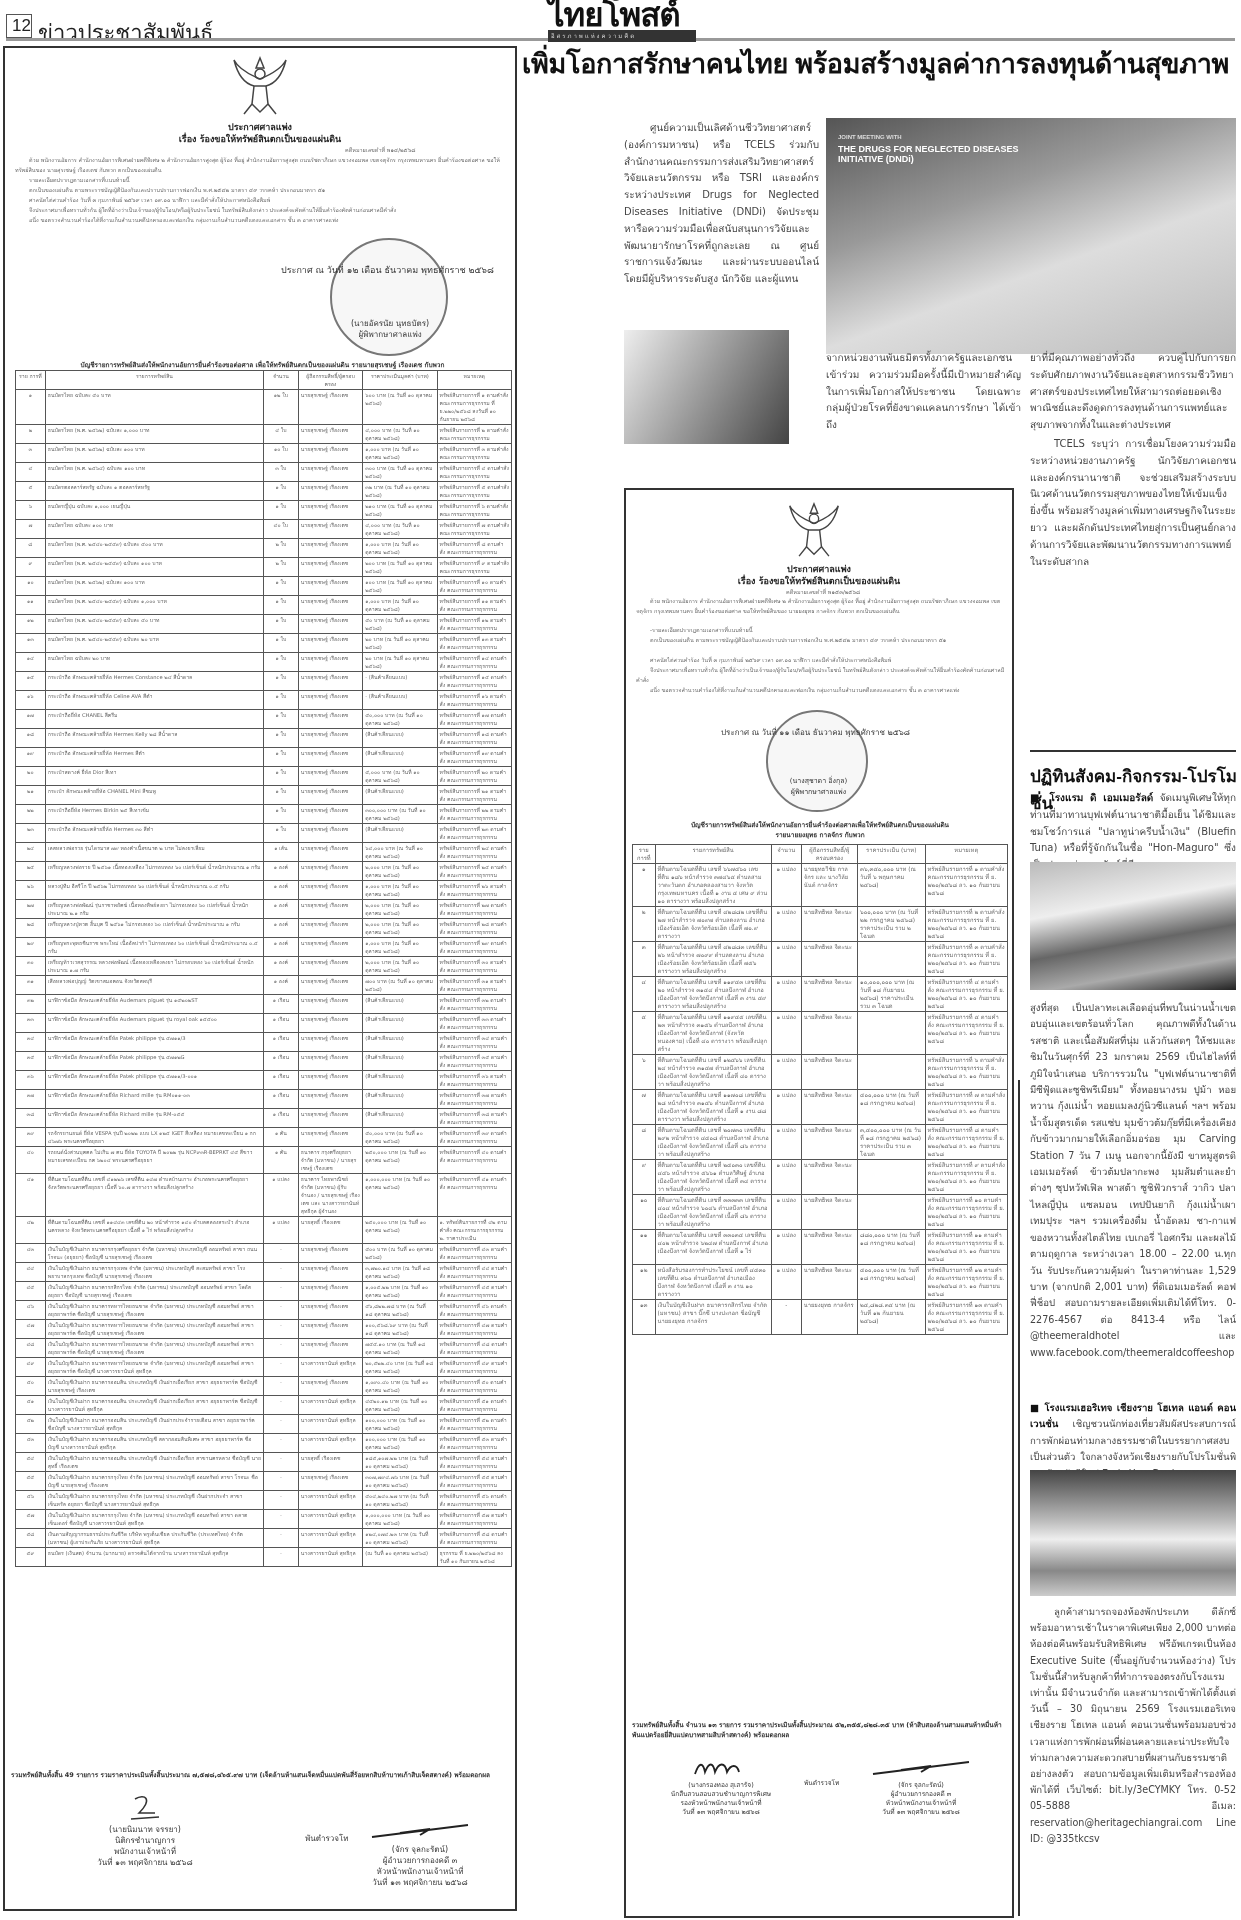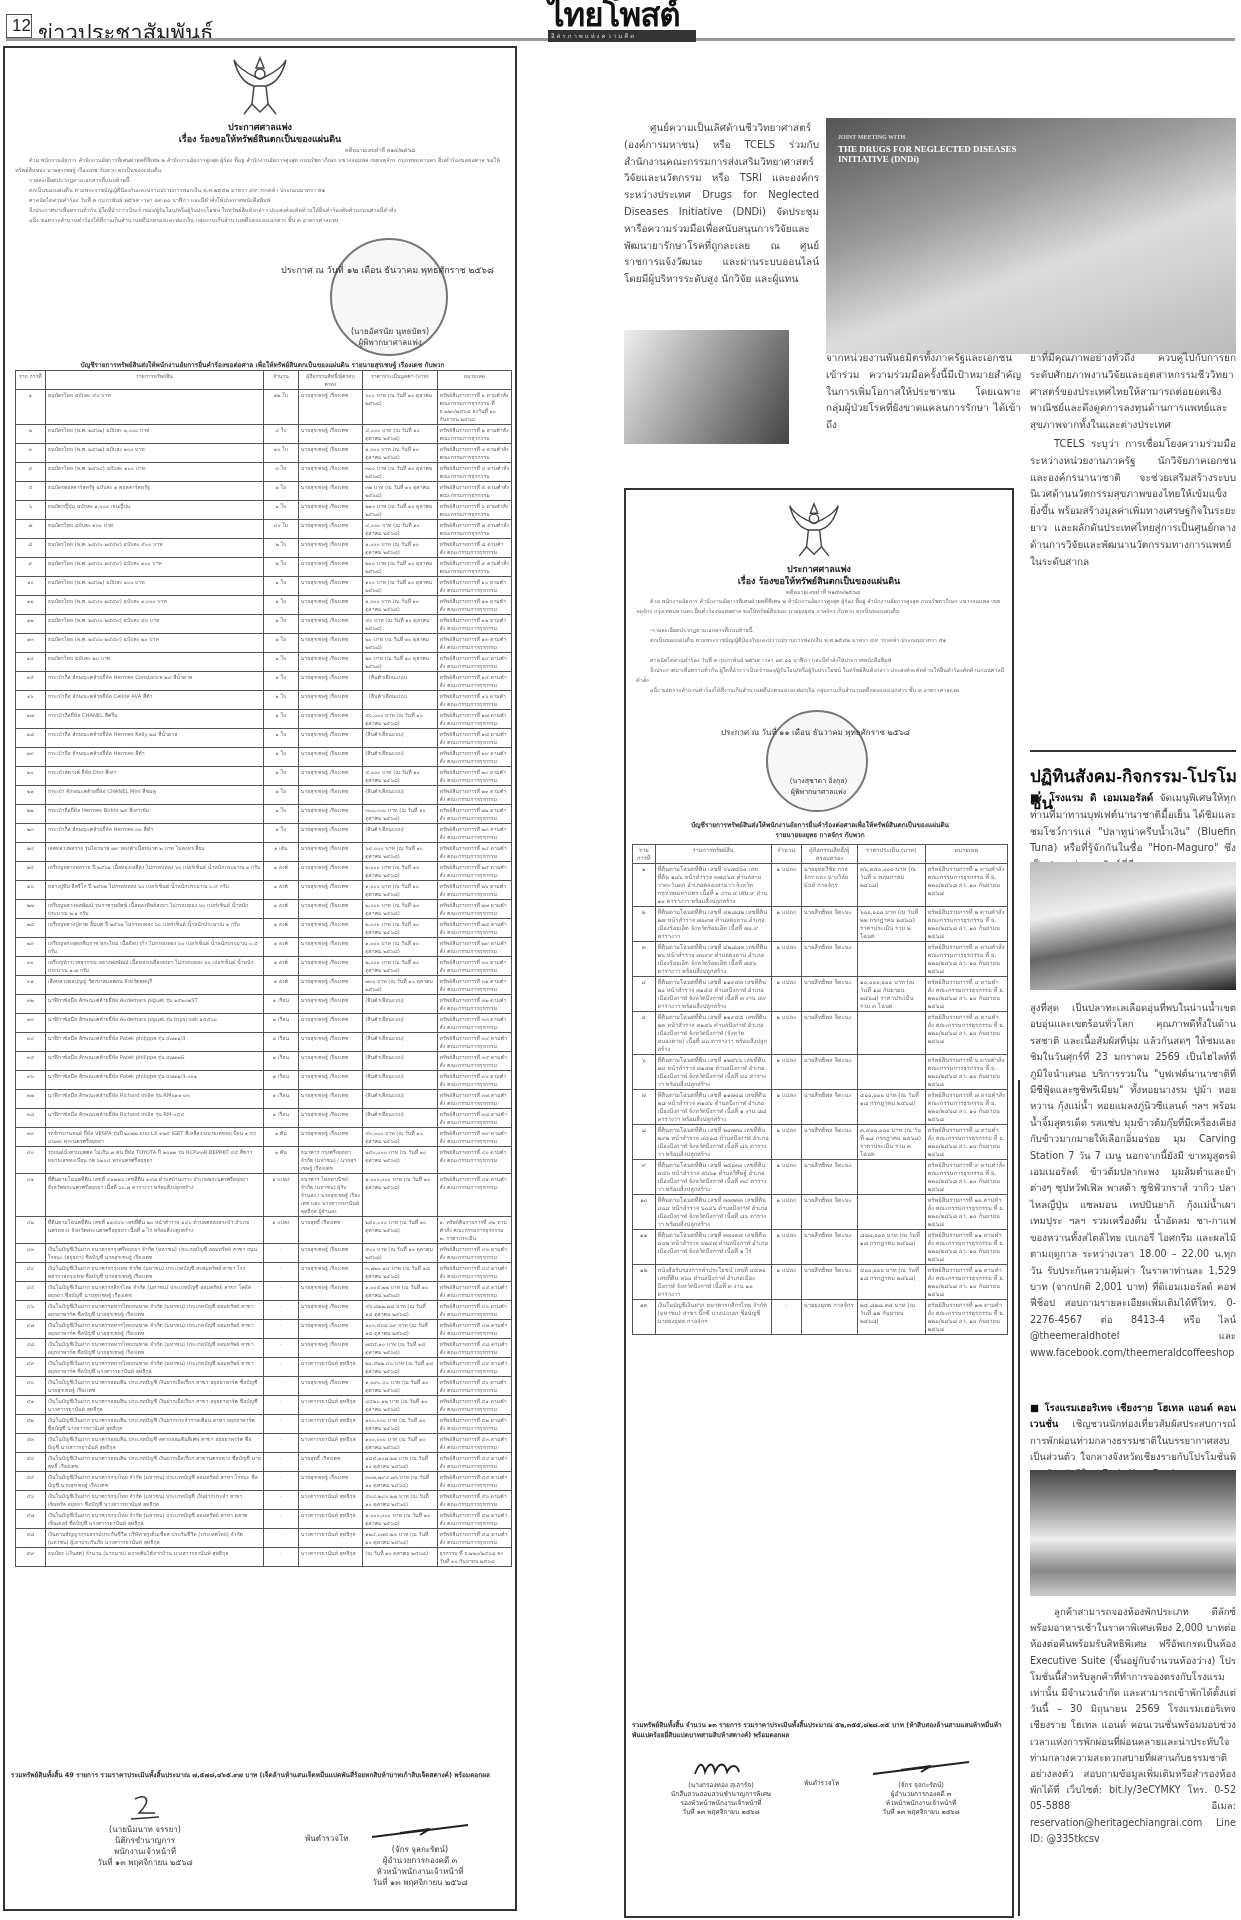--- a/index.html
+++ b/index.html
@@ -21,21 +21,21 @@
 .seal{position:absolute;border:2px solid #777;border-radius:50%;background:rgba(200,200,200,.15)}
 .sig{position:absolute;font-size:8px;color:#333;text-align:center;line-height:11px}
 table.ltab{position:absolute;border-collapse:collapse;font-size:5.2px;color:#666}
 table.ltab td,table.ltab th{border:1px solid #555;padding:1px 2px;vertical-align:top;line-height:8px;font-weight:normal}
 .tcap{position:absolute;text-align:center;font-size:6.5px;font-weight:bold;color:#333}
 .total{position:absolute;font-size:6.5px;font-weight:bold;color:#333}
 
 .headline{position:absolute;left:522px;top:48px;width:715px;font-family:"Liberation Sans",sans-serif;font-weight:bold;font-size:27px;line-height:33px;color:#111;letter-spacing:-0.3px}
 .col{position:absolute;font-size:10px;line-height:16.8px;color:#444;text-align:justify}
 .photo{position:absolute;background:linear-gradient(135deg,#bbb,#eee 40%,#888);overflow:hidden}
-.photo .lbl{position:absolute;color:#fff;font-size:8px;font-weight:bold;font-family:Liberation Serif, serif}
+.photo .lbl{position:absolute;color:#fff;font-size:8px;font-weight:bold;font-family:Liberation Sans, sans-serif}
 .midbox{position:absolute;left:624px;top:488px;width:390px;height:1430px;border:2px solid #333}
 .rcol{position:absolute;left:1030px;width:206px}
 .sechead{position:absolute;left:1030px;top:762px;font-size:17px;font-weight:bold;font-family:"Liberation Sans",sans-serif;color:#111}
 .rule{position:absolute;height:2px;background:#333}
 .bul{font-weight:bold;color:#111}
 </style>
 </head>
 <body>
 
 <div class="hdr">
@@ -65,21 +65,21 @@
   <div class="ctitle" style="top:84px">เรื่อง ร้องขอให้ทรัพย์สินตกเป็นของแผ่นดิน</div>
   <div class="para" style="left:340px;top:98px">คดีหมายเลขดำที่ พ๑๔/๒๕๖๘</div>
   <div class="para" style="left:10px;top:108px;width:495px;text-indent:14px">ด้วย พนักงานอัยการ สำนักงานอัยการพิเศษฝ่ายคดีพิเศษ ๒ สำนักงานอัยการสูงสุด ผู้ร้อง ที่อยู่ สำนักงานอัยการสูงสุด ถนนรัชดาภิเษก แขวงจอมพล เขตจตุจักร กรุงเทพมหานคร ยื่นคำร้องขอต่อศาล ขอให้ทรัพย์สินของ นายสุรเชษฐ์ เรืองเดช กับพวก ตกเป็นของแผ่นดิน</div>
   <div class="para" style="left:24px;top:128px;width:480px">รายละเอียดปรากฏตามเอกสารที่แนบท้ายนี้</div>
   <div class="para" style="left:24px;top:138px;width:480px">ตกเป็นของแผ่นดิน ตามพระราชบัญญัติป้องกันและปราบปรามการฟอกเงิน พ.ศ.๒๕๔๒ มาตรา ๔๙ วรรคห้า ประกอบมาตรา ๕๑</div>
   <div class="para" style="left:24px;top:148px;width:480px">ศาลนัดไต่สวนคำร้อง วันที่ ๓ กุมภาพันธ์ ๒๕๖๙ เวลา ๐๙.๐๐ นาฬิกา และมีคำสั่งให้ประกาศหนังสือพิมพ์</div>
   <div class="para" style="left:24px;top:158px;width:480px">จึงประกาศมาเพื่อทราบทั่วกัน ผู้ใดที่อ้างว่าเป็นเจ้าของ/ผู้รับโอน/หรือผู้รับประโยชน์ ในทรัพย์สินดังกล่าว ประสงค์จะคัดค้านให้ยื่นคำร้องคัดค้านก่อนศาลมีคำสั่ง</div>
   <div class="para" style="left:24px;top:168px;width:480px">อนึ่ง ขอตรวจสำนวนคำร้องได้ที่งานเก็บสำนวนคดีปกครองและฟอกเงิน กลุ่มงานเก็บสำนวนคดีแดงและเอกสาร ชั้น ๓ อาคารศาลแพ่ง</div>
   <div class="seal" style="left:325px;top:190px;width:118px;height:118px"></div>
   <div class="datel" style="left:276px;top:215px">ประกาศ ณ วันที่ ๑๒ เดือน ธันวาคม พุทธศักราช ๒๕๖๘</div>
-  <div class="sig" style="left:330px;top:278px;width:110px">
+  <div class="sig" style="left:330px;top:270px;width:110px">
     <div>(นายอัครนัย นุทธบัตร)</div>
     <div>ผู้พิพากษาศาลแพ่ง</div>
   </div>
   <div class="tcap" style="left:10px;top:312px;width:495px">บัญชีรายการทรัพย์สินส่งให้พนักงานอัยการยื่นคำร้องขอต่อศาล เพื่อให้ทรัพย์สินตกเป็นของแผ่นดิน รายนายสุรเชษฐ์ เรืองเดช กับพวก</div>
   <table class="ltab" id="ltab" style="left:10px;top:322px;width:497px">
     <thead>
         <tr id="ltab-head">
           <th style="width: 6%;">ราย การที่</th>
           <th style="width: 44%;">รายการทรัพย์สิน</th>
           <th style="width: 7%;">จำนวน</th>
@@ -579,20 +579,21 @@
         <path d="M2 14 L98 2 M30 10 L60 6 L50 12" fill="none" stroke="#222" stroke-width="2"></path>
       </svg>
     <div>(จักร จุลกะรัตน์)</div>
     <div>ผู้อำนวยการกองคดี ๓</div>
     <div>หัวหน้าพนักงานเจ้าหน้าที่</div>
     <div>วันที่ ๑๓ พฤศจิกายน ๒๕๖๘</div>
   </div>
 </div>
 
 <div class="headline">
+  <div>เพิ่มโอกาสรักษาคนไทย พร้อมสร้างมูลค่าการลงทุนด้านสุขภาพ</div>
 </div>
 <div class="col" style="left:624px;top:120px;width:195px;text-indent:26px">ศูนย์ความเป็นเลิศด้านชีววิทยาศาสตร์ (องค์การมหาชน) หรือ TCELS ร่วมกับ สำนักงานคณะกรรมการส่งเสริมวิทยาศาสตร์ วิจัยและนวัตกรรม หรือ TSRI และองค์กรระหว่างประเทศ Drugs for Neglected Diseases Initiative (DNDi) จัดประชุมหารือความร่วมมือเพื่อสนับสนุนการวิจัยและพัฒนายารักษาโรคที่ถูกละเลย ณ ศูนย์ราชการแจ้งวัฒนะ และผ่านระบบออนไลน์ โดยมีผู้บริหารระดับสูง นักวิจัย และผู้แทน</div>
 <div class="photo" style="left:826px;top:118px;width:410px;height:236px;background:linear-gradient(160deg,#555 0%,#999 35%,#ddd 60%,#bbb 100%)">
   <div class="lbl" style="left:12px;top:16px;font-size:6px;color:#ddd">JOINT MEETING WITH</div>
   <div class="lbl" style="left:12px;top:26px;width:190px;font-size:9px">THE DRUGS FOR NEGLECTED DISEASES INITIATIVE (DNDi)</div>
 </div>
 <div class="photo" style="left:624px;top:330px;width:165px;height:114px;background:linear-gradient(120deg,#eee,#999 50%,#444)"></div>
 <div class="col" style="left:826px;top:350px;width:195px">จากหน่วยงานพันธมิตรทั้งภาครัฐและเอกชนเข้าร่วม ความร่วมมือครั้งนี้มีเป้าหมายสำคัญในการเพิ่มโอกาสให้ประชาชน โดยเฉพาะกลุ่มผู้ป่วยโรคที่ยังขาดแคลนการรักษา ได้เข้าถึง</div>
 <div class="col" style="left:1030px;top:350px;width:206px">ยาที่มีคุณภาพอย่างทั่วถึง ควบคู่ไปกับการยกระดับศักยภาพงานวิจัยและอุตสาหกรรมชีววิทยาศาสตร์ของประเทศไทยให้สามารถต่อยอดเชิงพาณิชย์และดึงดูดการลงทุนด้านการแพทย์และสุขภาพจากทั้งในและต่างประเทศ</div>
 <div class="col" style="left:1030px;top:436px;width:206px;text-indent:24px">TCELS ระบุว่า การเชื่อมโยงความร่วมมือระหว่างหน่วยงานภาครัฐ นักวิจัยภาคเอกชน และองค์กรนานาชาติ จะช่วยเสริมสร้างระบบนิเวศด้านนวัตกรรมสุขภาพของไทยให้เข้มแข็งยิ่งขึ้น พร้อมสร้างมูลค่าเพิ่มทางเศรษฐกิจในระยะยาว และผลักดันประเทศไทยสู่การเป็นศูนย์กลางด้านการวิจัยและพัฒนานวัตกรรมทางการแพทย์ในระดับสากล</div>

